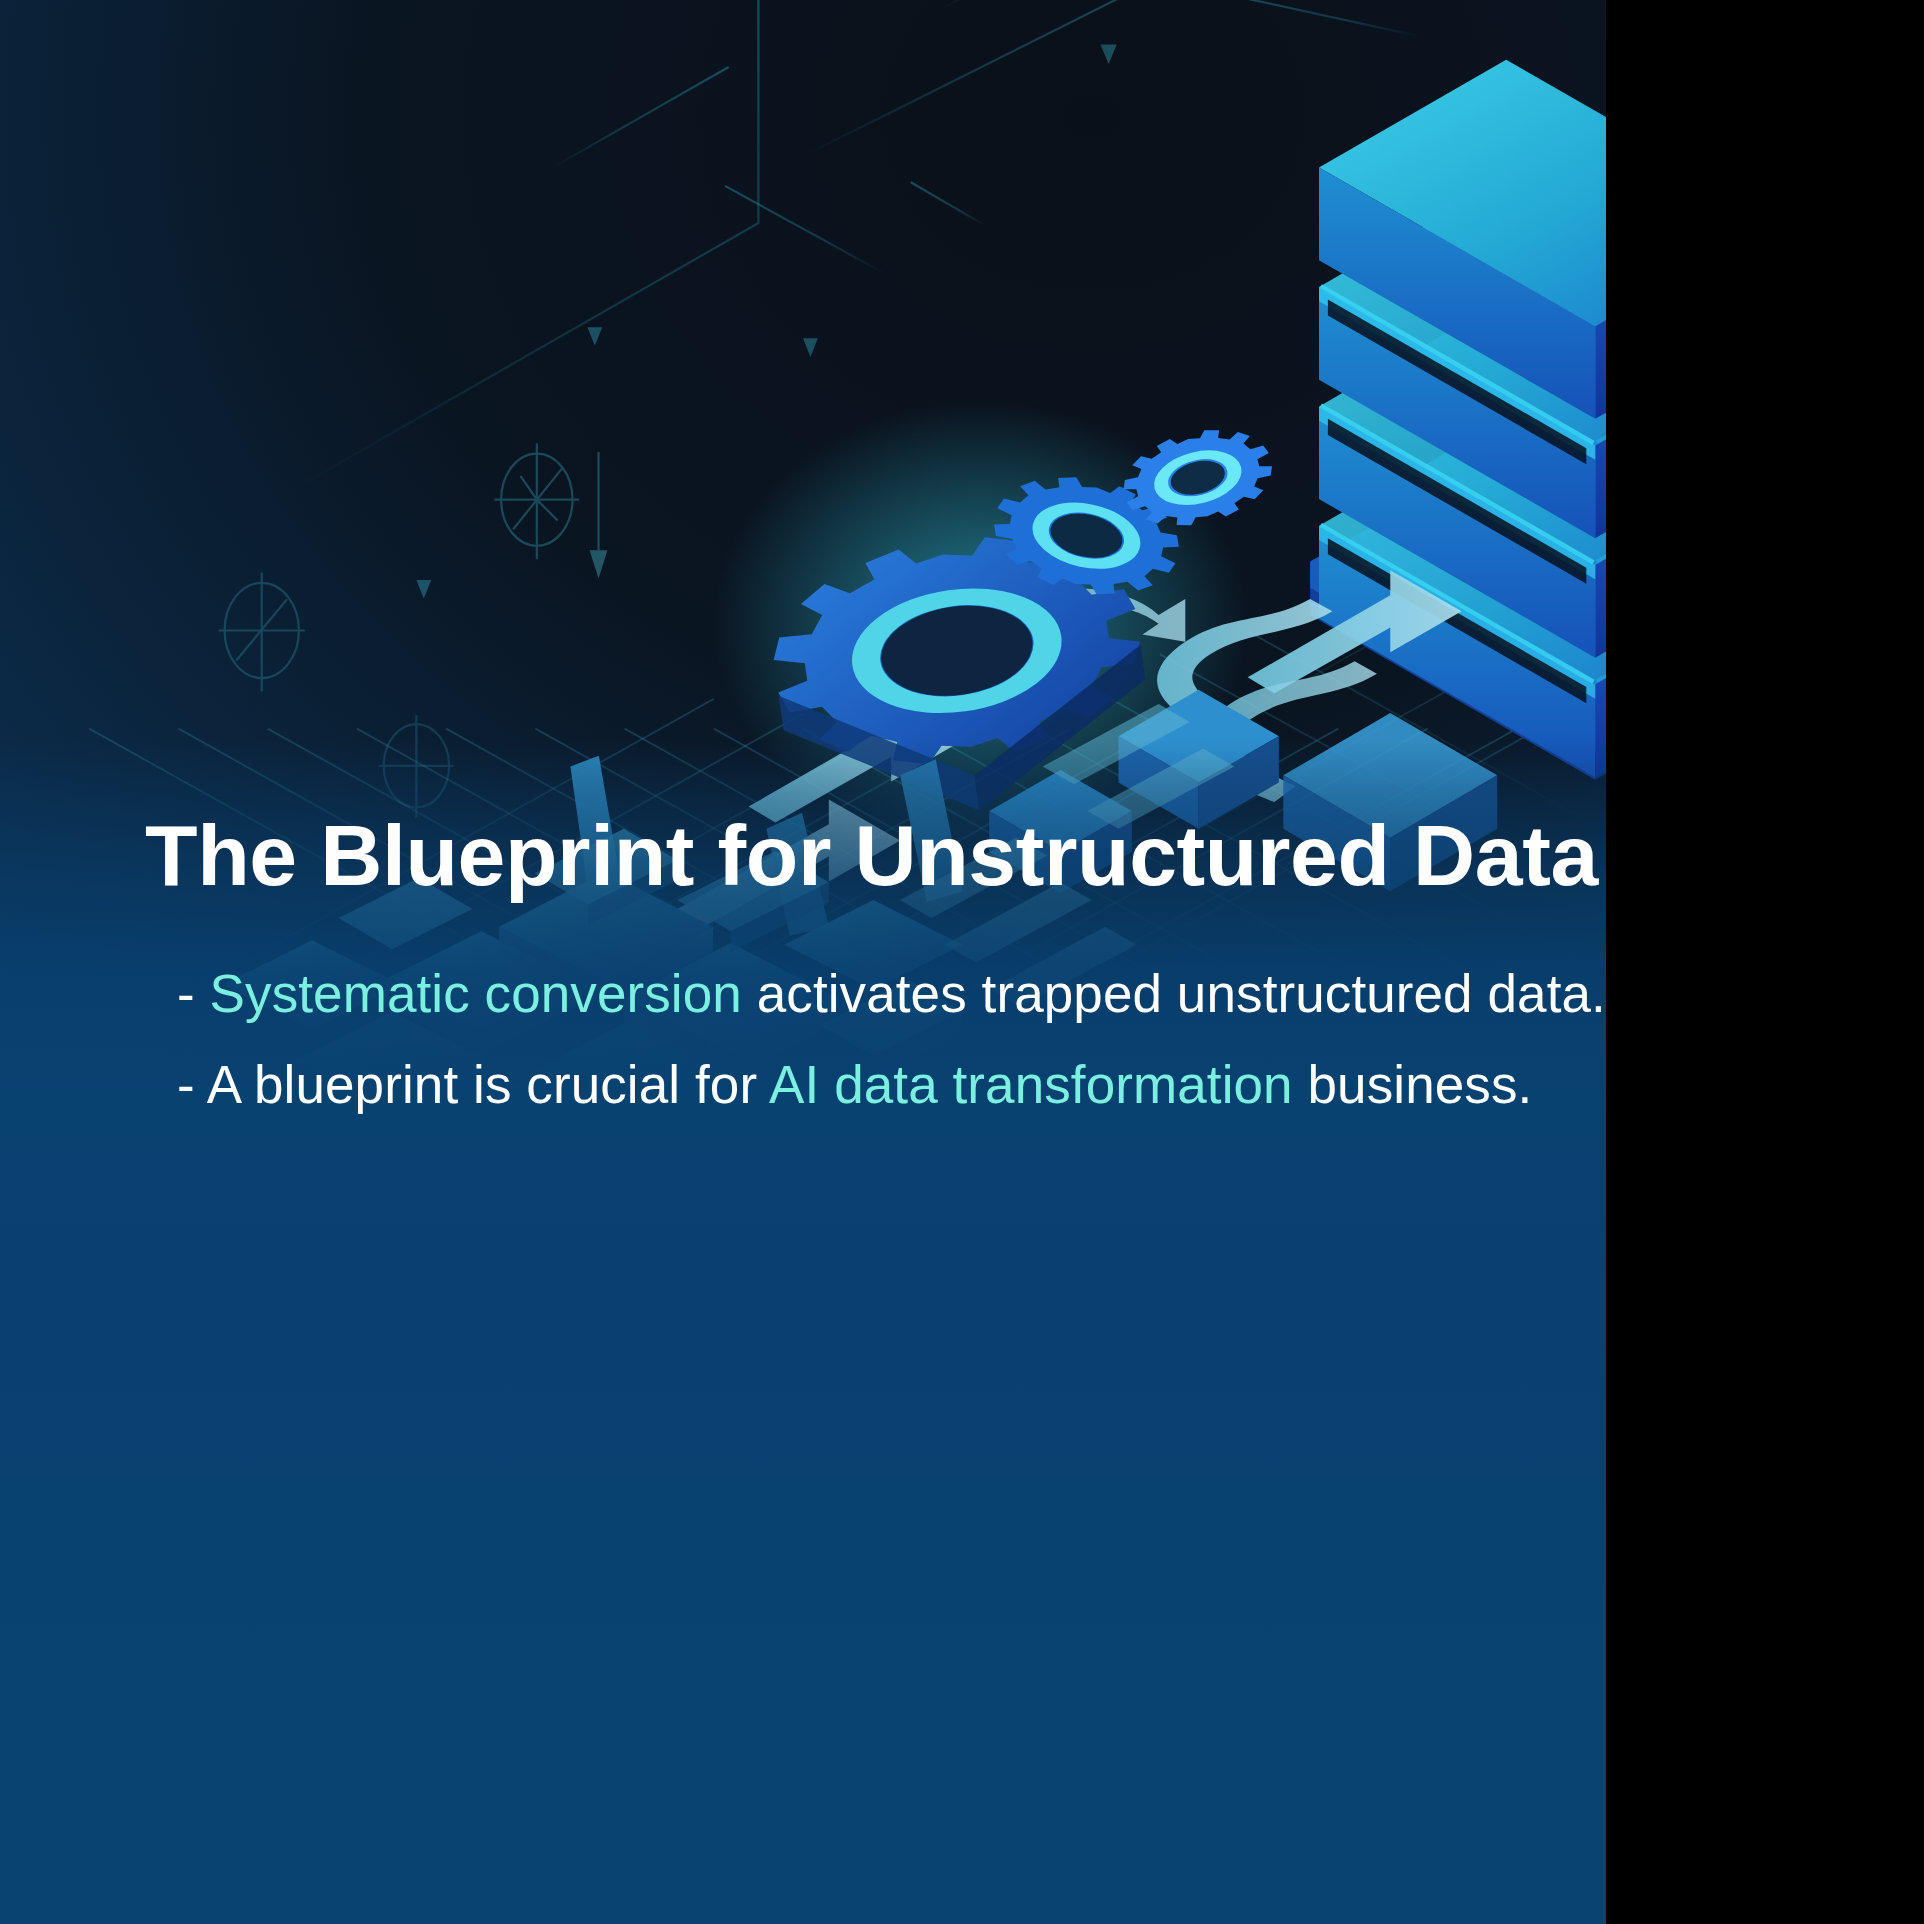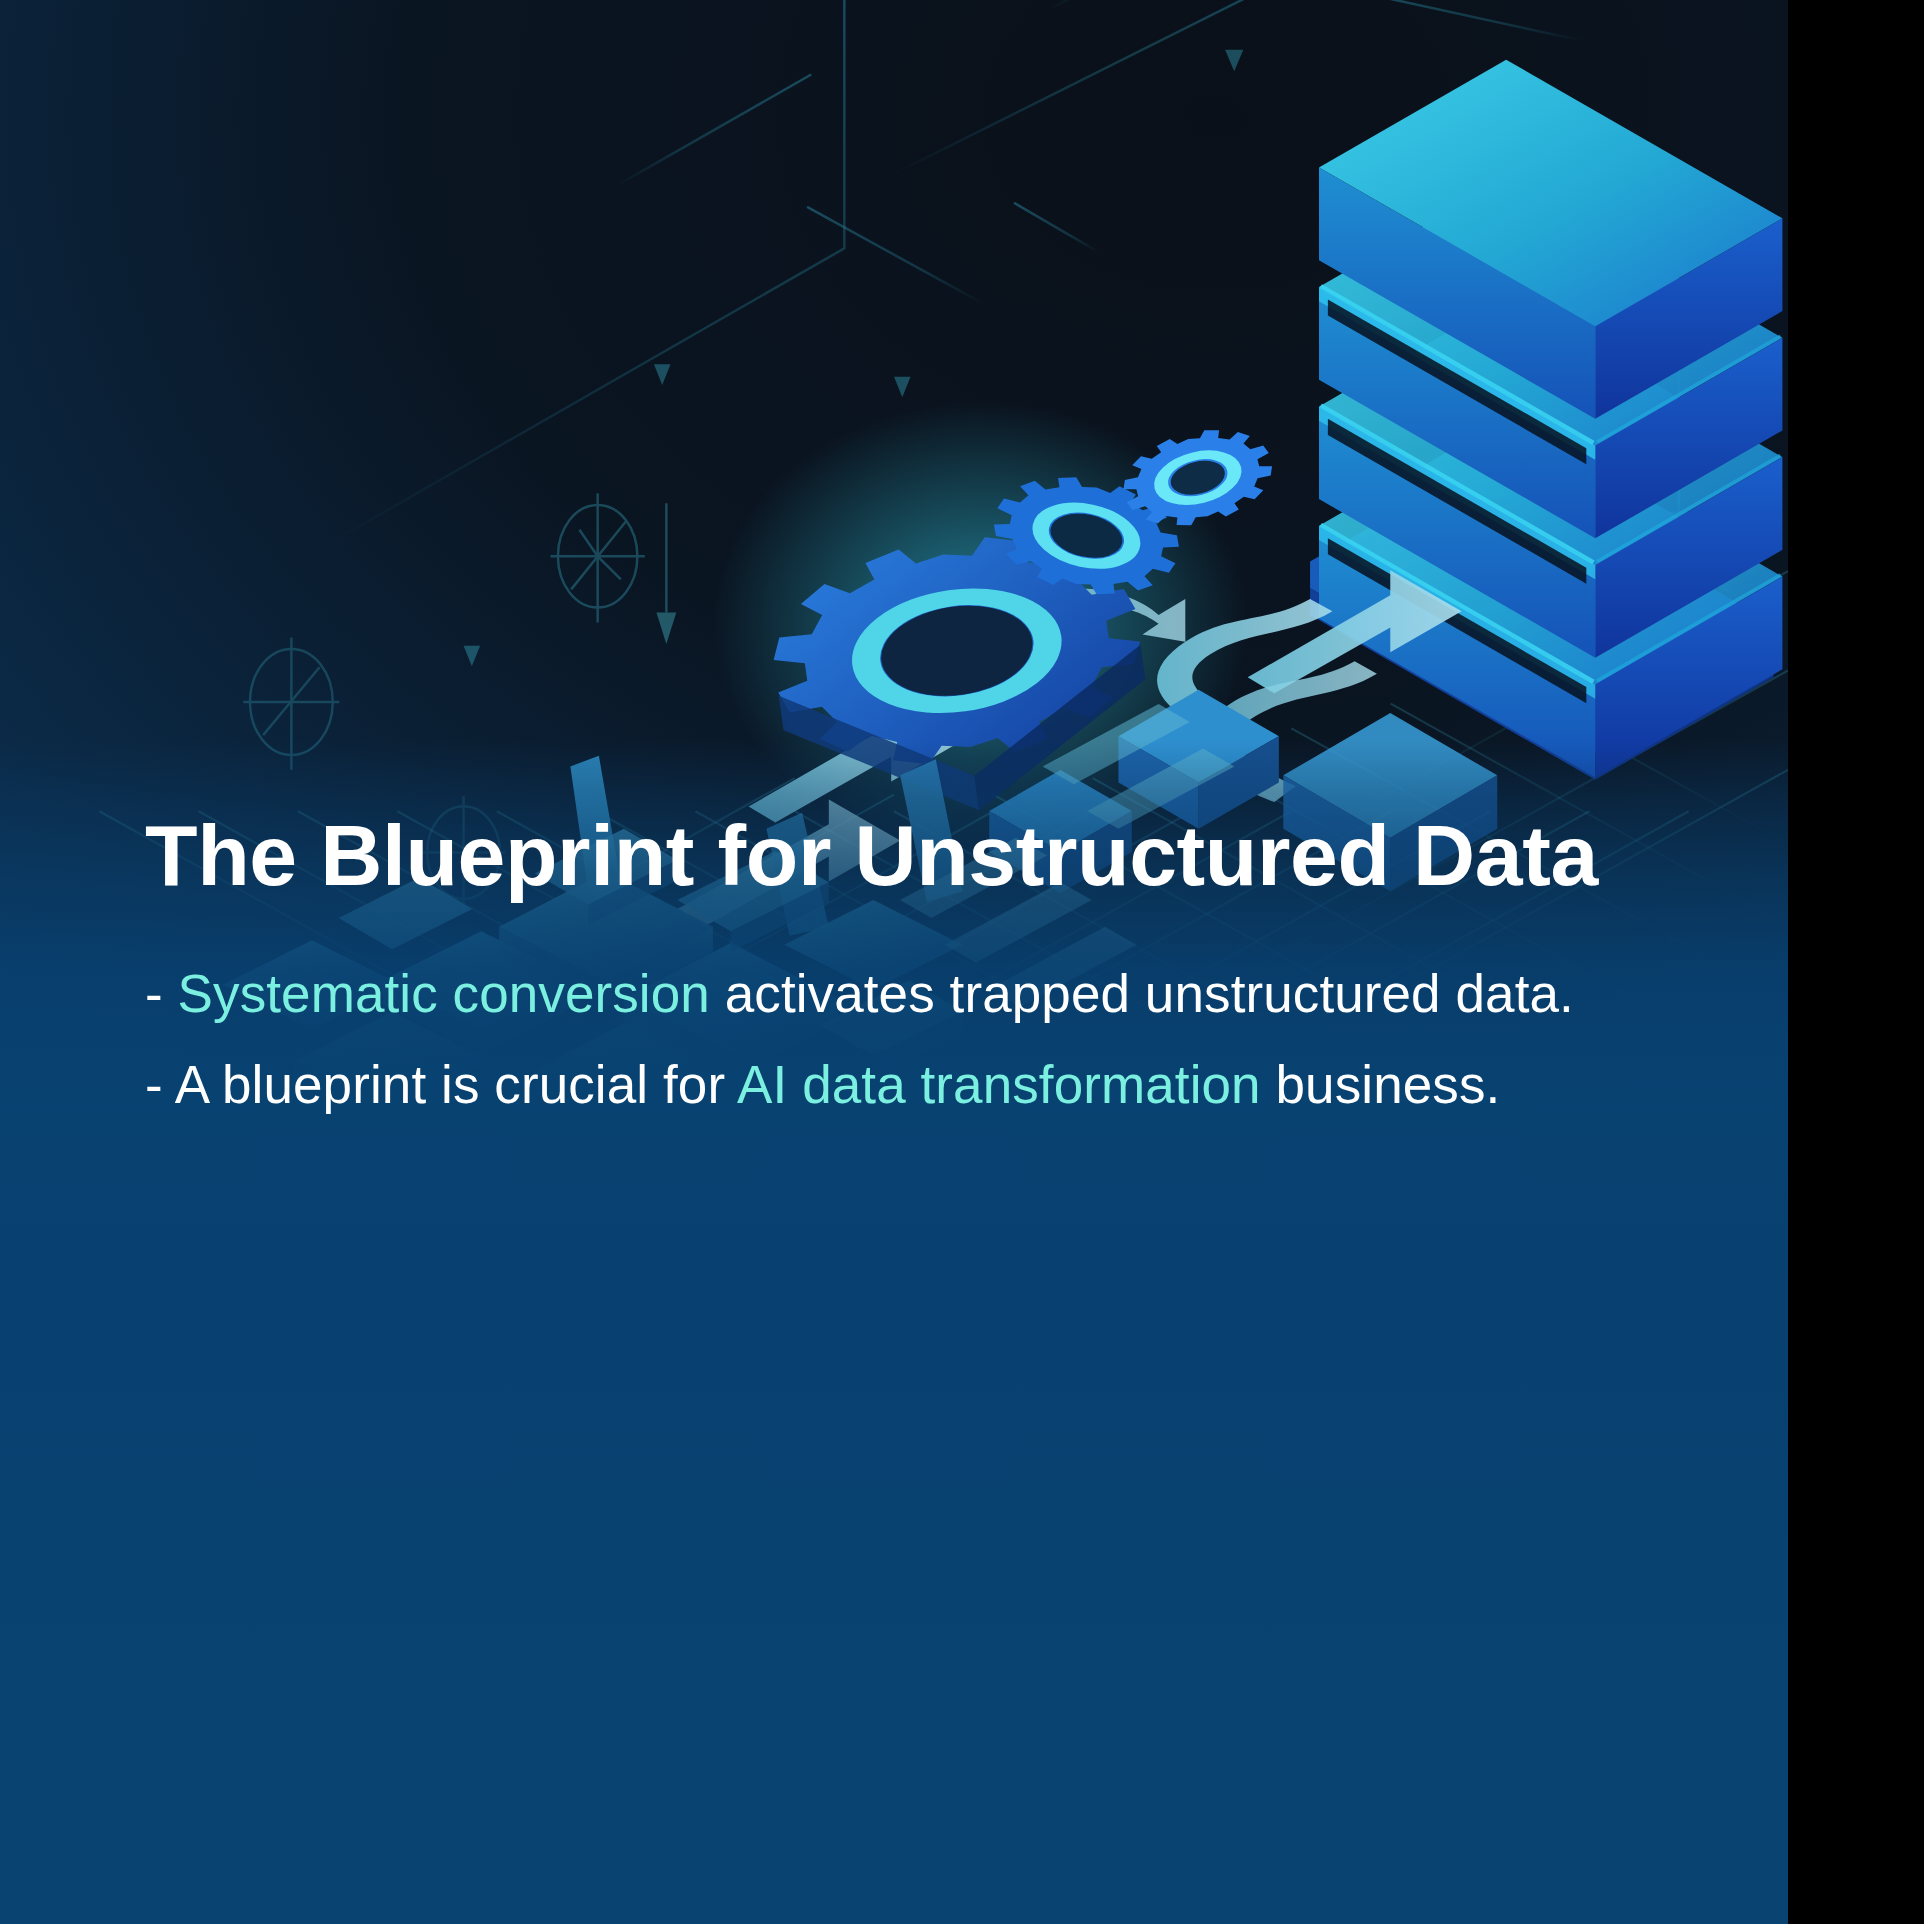--- a/index.html
+++ b/index.html
@@ -2,21 +2,21 @@
 <html style="font-size:14.3px"><head>
 <meta charset="utf-8">
 <style>
   html, body {
     margin: 0;
     padding: 0;
     background: #000;
   }
   #stage {
     position: relative;
-    width: 1788px;
+    width: 1606px;
     height: 1925px;
     overflow: hidden;
     font-family: "Liberation Sans", sans-serif;
     background: #0d1420;
   }
 
   
   .bg-base {
     position: absolute;
     inset: 0;
@@ -80,20 +80,21 @@
     list-style: none;
     margin-top: 45px;
   }
   .bullets li {
     font-size: 53px;
     line-height: 1.62;
     color: #ffffff;
     font-weight: 400;
     margin-bottom: 5.3px;
     letter-spacing: 0.1px;
+    margin-left: 32px;
   }
   .hl { color: #7cf0e0; }
 </style>
 </head>
 <body>
 
 <div id="stage">
 
   <div class="bg-base"></div>
 

